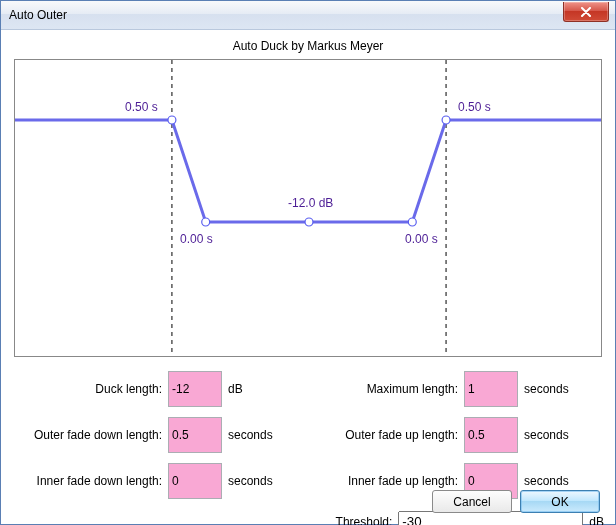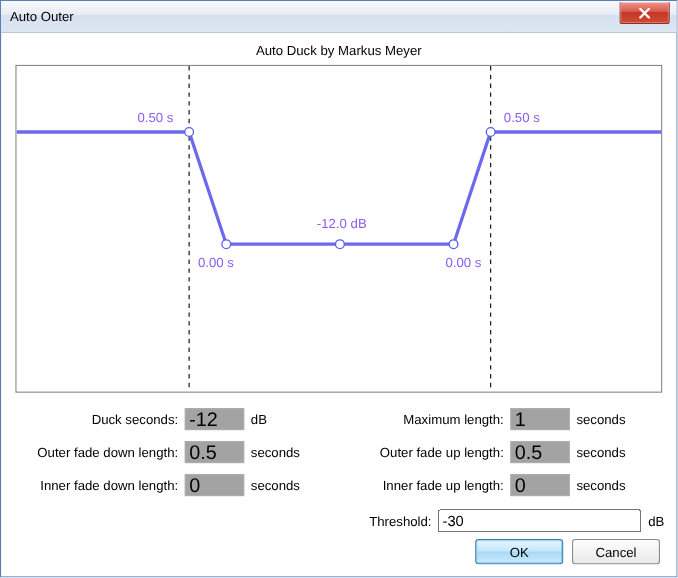--- a/index.html
+++ b/index.html
@@ -68,21 +68,21 @@
   }
   .graph-frame svg {
     position: absolute;
     left: 0; top: 0;
     width: 100%;
     height: 100%;
   }
   .graph-label {
     position: absolute;
     font-size: 12px;
-    color: #8b5cf6;
+    color: #4c1d95;
     white-space: nowrap;
   }
   .params {
     margin-top: 14px;
     display: grid;
     grid-template-columns: 1fr 1fr;
     column-gap: 0px;
     row-gap: 10px;
     padding: 0 10px;
   }
@@ -91,27 +91,27 @@
     align-items: center;
     justify-content: flex-start;
   }
   .param .plabel {
     width: 150px;
     text-align: right;
     padding-right: 6px;
   }
   .param input[type="text"] {
     width: 54px;
-    height: 20px;
+    height: 36px;
     box-sizing: border-box;
     border: 1px solid #abadb3;
     padding: 1px 3px;
     font-family: inherit;
-    font-size: 18px;
-    background: #a3a3a3;
+    font-size: 12px;
+    background: #f9a8d4;
   }
   .param .unit {
     padding-left: 6px;
   }
   .threshold-row {
     grid-column: 1 / span 2;
     display: flex;
     justify-content: flex-end;
     align-items: center;
     gap: 6px;
@@ -187,21 +187,21 @@
       <span class="graph-label" style="left:110px; top:40px;">0.50 s</span>
       <span class="graph-label" style="left:443px; top:40px;">0.50 s</span>
       <span class="graph-label" style="left:273px; top:136px;text-align:right;">-12.0 dB</span>
       <span class="graph-label" style="left:165px; top:172px;">0.00 s</span>
       <span class="graph-label" style="left:390px; top:172px;">0.00 s</span>
     </div>
 
     <div class="params">
 
       <div class="param">
-        <span class="plabel">Duck seconds:</span>
+        <span class="plabel">Duck length:</span>
         <input type="text" value="-12" style="">
         <span class="unit">dB</span>
       </div>
 
       <div class="param">
         <span class="plabel">Maximum length:</span>
         <input type="text" value="1" style="">
         <span class="unit">seconds</span>
       </div>
 
@@ -230,17 +230,17 @@
       </div>
 
       <div class="threshold-row">
         <span class="plabel">Threshold:</span>
         <input type="text" value="-30" style="">
         <span class="unit">dB</span>
       </div>
     </div>
 
     <div class="button-row">
+      <div class="btn">Cancel</div>
       <div class="btn default">OK</div>
-      <div class="btn">Cancel</div>
     </div>
   </div>
 </div>
 
 </body></html>

